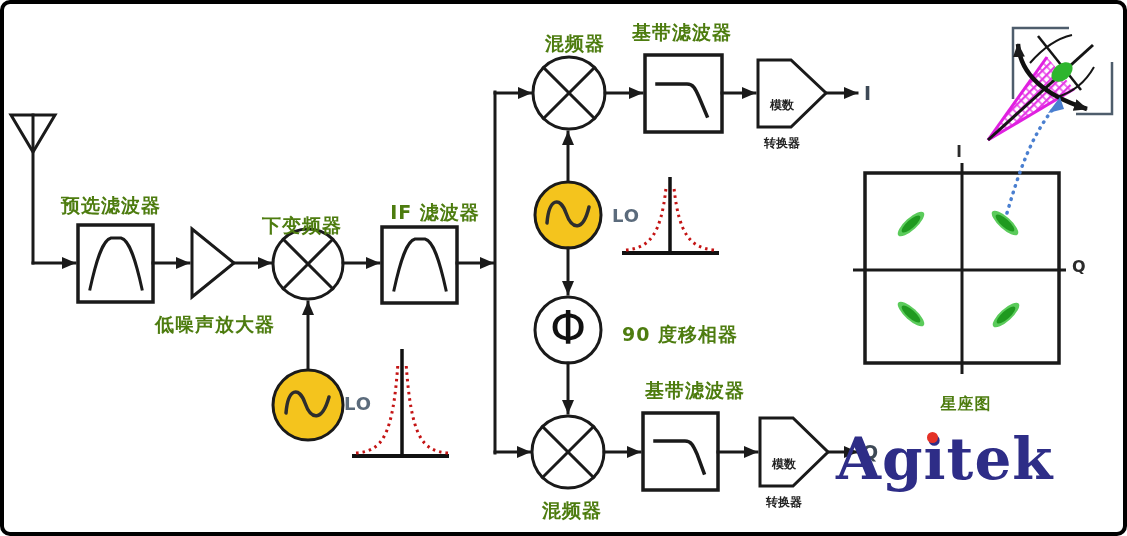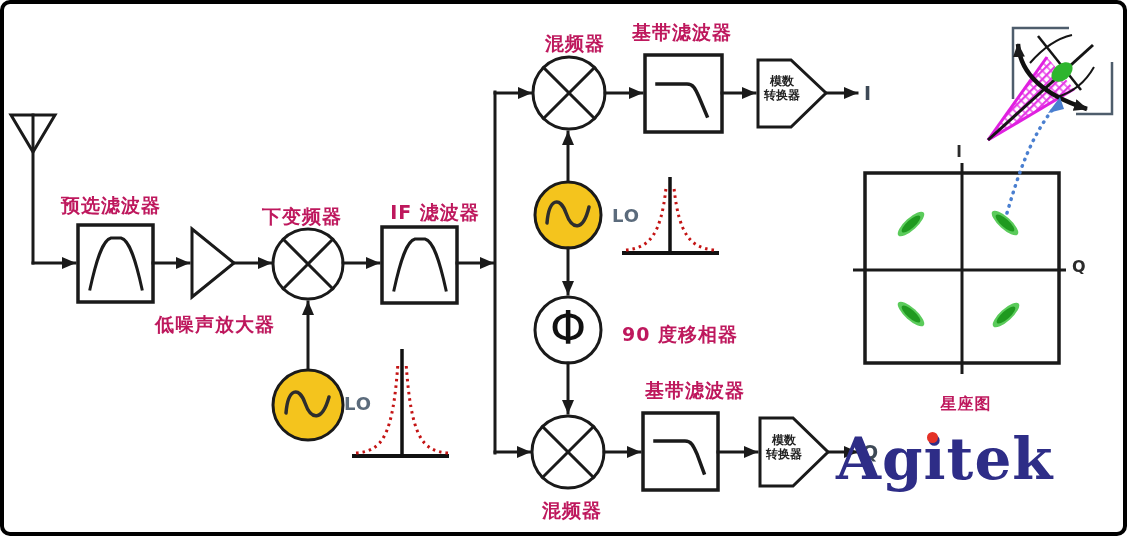--- a/index.html
+++ b/index.html
@@ -3,32 +3,32 @@
 <meta charset="utf-8">
 <style>
   html,body{margin:0;padding:0;background:#fff;}
   #stage{
     position:relative;width:1127px;height:536px;background:#fff;
     font-family:"DejaVu Sans",sans-serif;overflow:hidden;box-sizing:border-box;
   }
   #frame{position:absolute;inset:0;border:4px solid #000;border-radius:10px;pointer-events:none;}
   svg{position:absolute;left:0;top:0;}
   .label{
-    position:absolute;color:#be185d;font-size:19px;font-weight:600;
+    position:absolute;color:#4d7c0f;font-size:19px;font-weight:600;
     letter-spacing:1px;white-space:nowrap;transform:translateX(-50%);
   }
   .label.left{transform:none;}
   .gray{color:#5b6b7c;font-size:18px;font-weight:600;letter-spacing:1px;text-align:right;}
   .out{color:#3d4956;font-size:19px;font-weight:700;}
   .axis{color:#2b2b2b;font-size:15px;font-weight:700;letter-spacing:0;}
   .adc-text{
     position:absolute;width:46px;text-align:center;font-size:12px;font-weight:600;
     line-height:14px;color:#222;letter-spacing:0;
   }
-  .adc-text span{display:block;}
+  .adc-text span{display:block;margin-top:24px;}
   .phi{
     position:absolute;left:568px;top:330px;transform:translate(-50%,-54%);
     font-size:46px;font-weight:500;color:#111;
   }
   .logo{
     position:absolute;left:836px;top:428px;
     font-family:"DejaVu Serif",serif;font-weight:bold;font-size:58px;
     color:#2e2d87;letter-spacing:1px;line-height:1.1;white-space:nowrap;
   }
   .logo-i{position:relative;}
@@ -188,21 +188,21 @@
     </g>
     <g stroke="#4a7fd0" fill="#4a7fd0">
       <path d="M1007,213 C1019,172 1031,136 1054,108" fill="none" stroke-width="3.5" stroke-dasharray="0.5,6.5" stroke-linecap="round"></path>
       <polygon points="1060,97 1048,113 1064,109" stroke="none"></polygon>
     </g>
   </g>
 </svg>
 
 <div class="label" style="left:215px;top:312px;">低噪声放大器</div>
 <div class="label" style="left:111px;top:193px;">预选滤波器</div>
-<div class="label" style="left:302px;top:204px;">下变频器</div>
+<div class="label" style="left:302px;top:213px;">下变频器</div>
 <div class="label" style="left:421px;top:200px;margin-left:14px;">IF 滤波器</div>
 <div class="label" style="left:575px;top:31px;">混频器</div>
 <div class="label" style="left:682px;top:20px;">基带滤波器</div>
 <div class="label left" style="left:622px;top:322px;">90 度移相器</div>
 <div class="label" style="left:695px;top:378px;">基带滤波器</div>
 <div class="label" style="left:572px;top:498px;">混频器</div>
 <div class="label" style="left:966px;top:394px;font-size:16px;">星座图</div>
 
 <div class="label left gray" style="left:344px;top:393px;">LO</div>
 <div class="label left gray" style="left:612px;top:205px;">LO</div>

